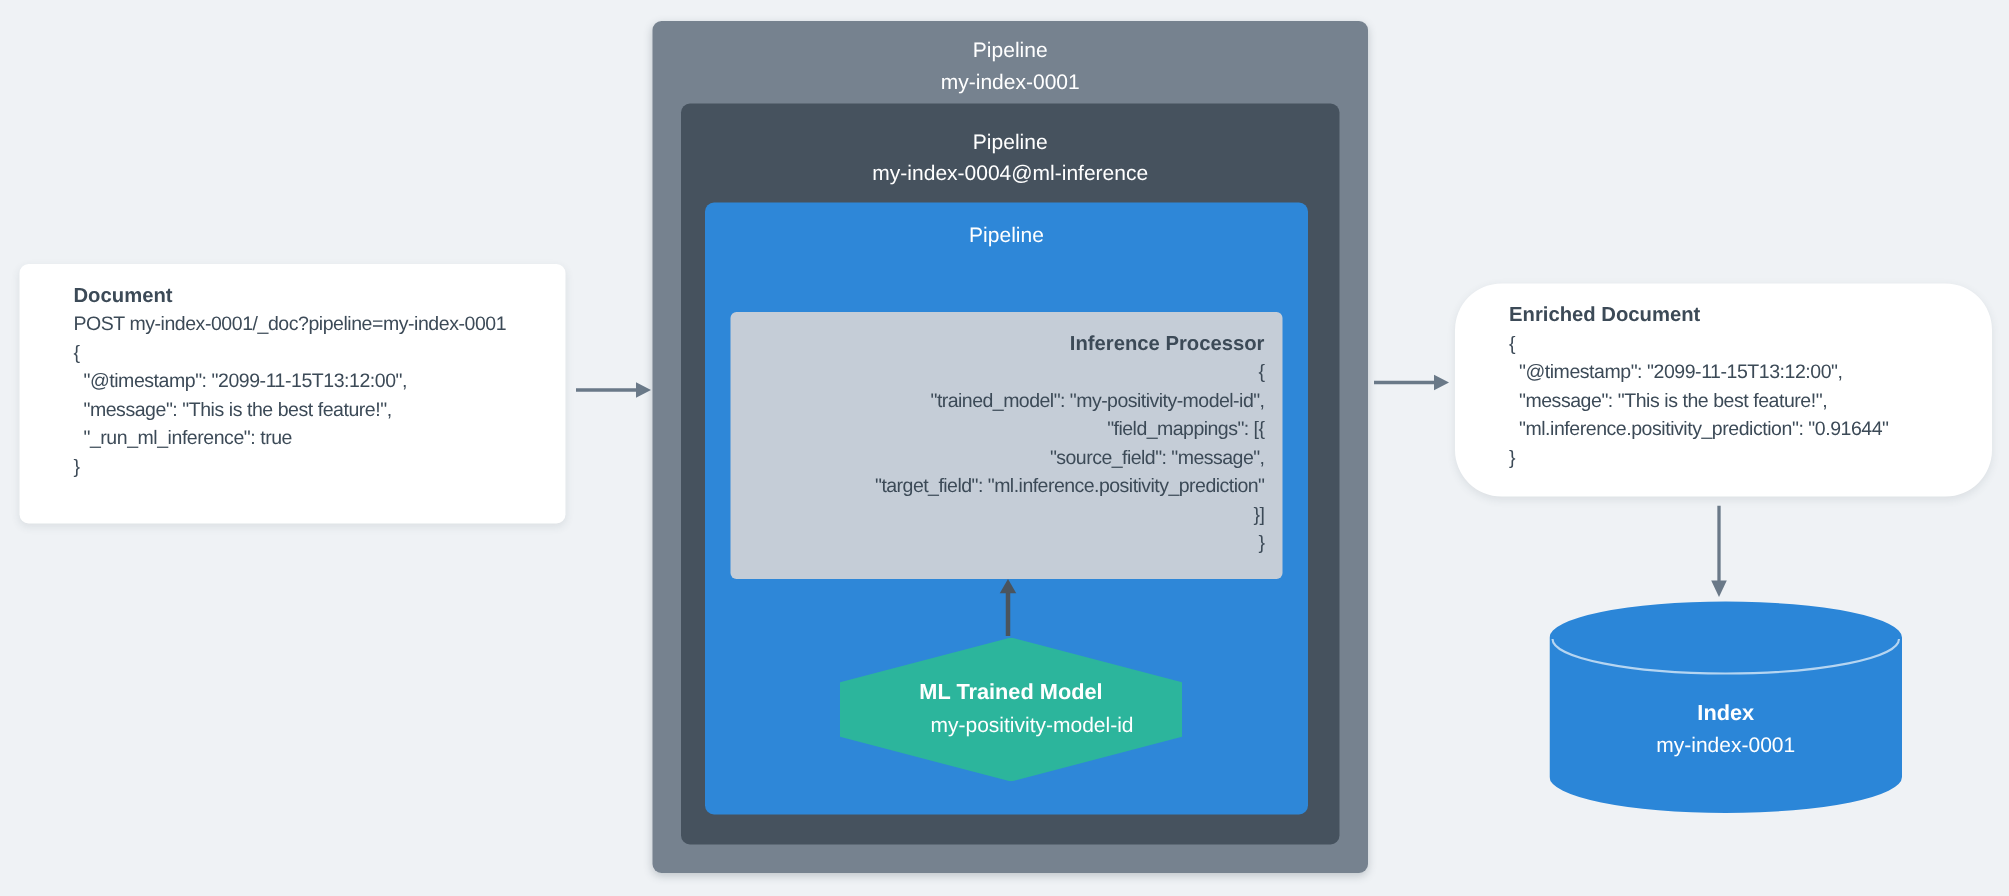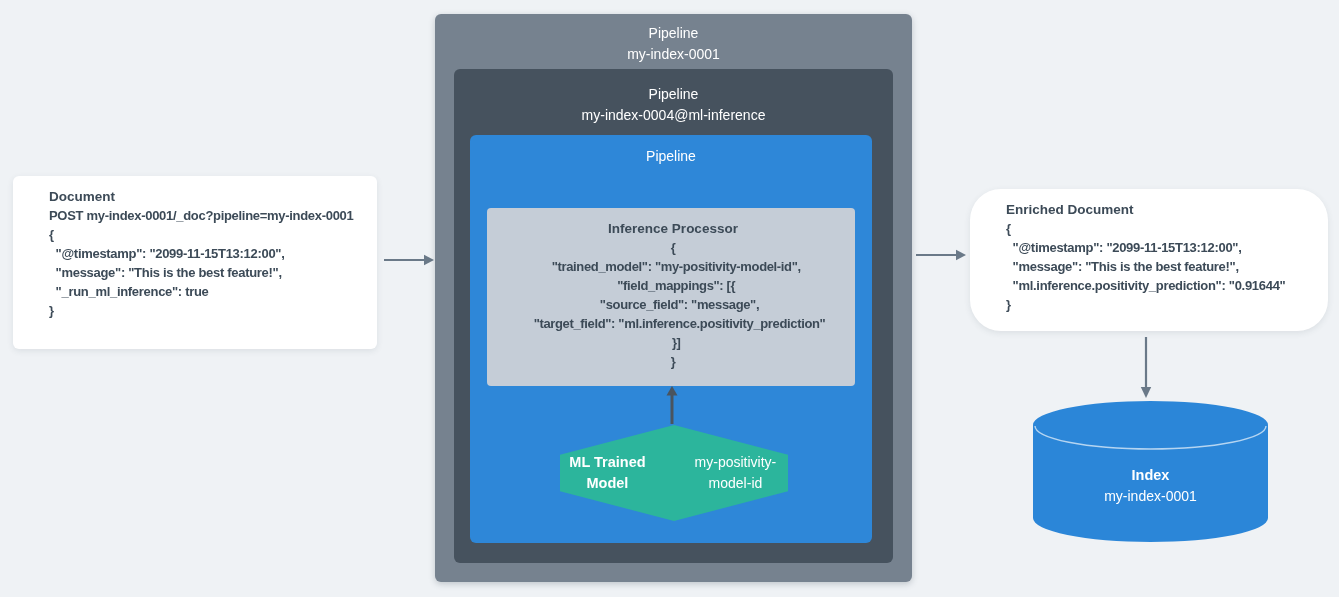--- a/index.html
+++ b/index.html
@@ -42,21 +42,20 @@
     font-weight: bold;
     font-size: 13.5px;
     line-height: 19px;
     white-space: pre;
   }
   .code-lines div {
     font-size: 13px;
     line-height: 19px;
     white-space: pre;
     letter-spacing: -0.3px;
-    font-weight: bold;
   }
 
   #source-document { left: 13px; top: 176px; width: 364px; height: 173px; }
   #enriched-document { left: 970px; top: 189px; width: 358px; height: 142px; border-radius: 31px; }
 
   
   .pipeline-box { position: absolute; border-radius: 6px; text-align: center; color: var(--text-light); }
   .pipeline-box .pipeline-label { font-weight: normal; font-size: 14px; line-height: 21px; }
   .pipeline-box .pipeline-name { font-size: 14px; line-height: 21px; }
 
@@ -77,38 +76,38 @@
     padding-top: 11px;
   }
 
   
   #inference-processor {
     position: absolute;
     left: 487px; top: 208px; width: 368px; height: 178px;
     background: var(--processor-box);
     border-radius: 4px;
     padding: 11px 12px 10px 16px;
-    text-align: center;
+    text-align: right;
     color: var(--text-dark);
     overflow: hidden;
   }
   #inference-processor .card-title {
     font-weight: bold;
     font-size: 13.5px;
     line-height: 19px;
   }
   #inference-processor .code-lines div { letter-spacing: -0.35px; }
 
   
   #ml-trained-model {
     position: absolute;
     left: 560px; top: 425px; width: 228px; height: 96px;
     background: var(--model-hexagon);
     clip-path: polygon(50% 0%, 100% 31%, 100% 69%, 50% 100%, 0% 69%, 0% 31%);
-    display: flex; flex-direction: row; justify-content: center; align-items: center;
+    display: flex; flex-direction: column; justify-content: center; align-items: center;
     color: var(--text-light);
     text-align: center;
   }
   #ml-trained-model .model-title { font-weight: bold; font-size: 14.5px; line-height: 21px; }
   #ml-trained-model .model-name { font-size: 14px; line-height: 21px; margin-left: 28px; }
 
   
   .arrow { position: absolute; color: var(--arrow); }
   .arrow.dark { color: var(--arrow-dark); }
   .arrow svg { display: block; }

